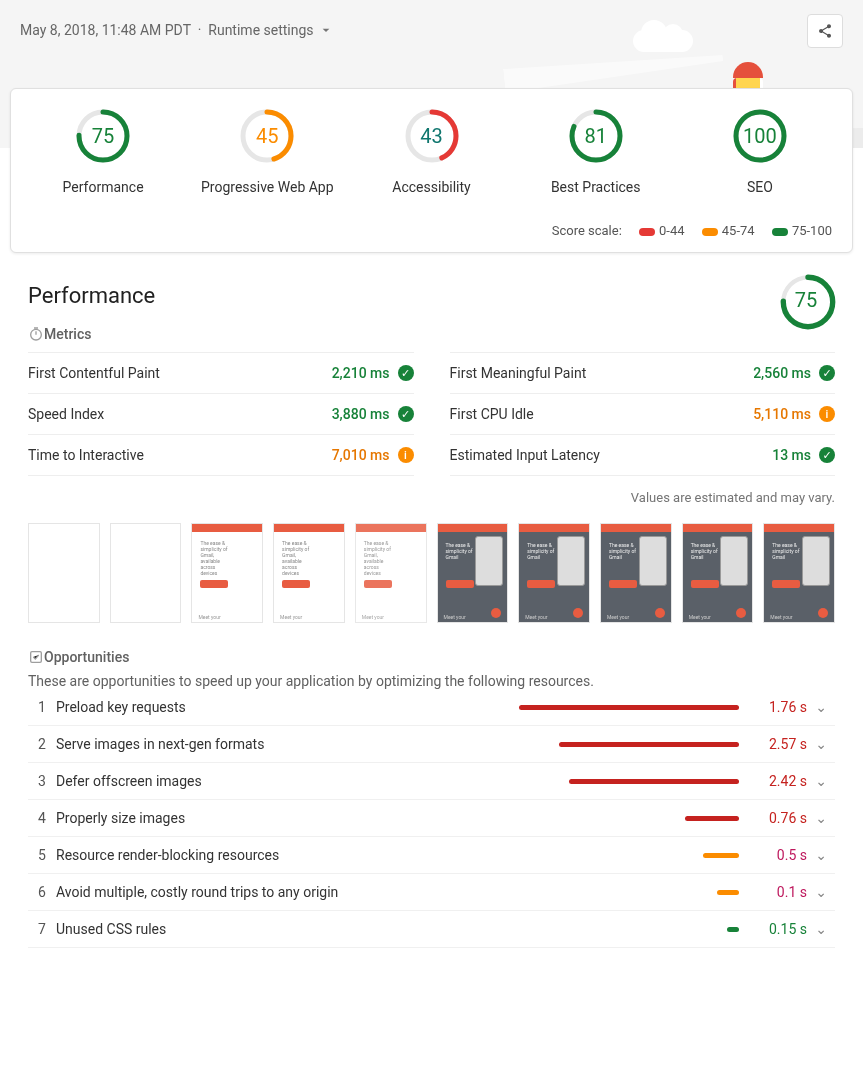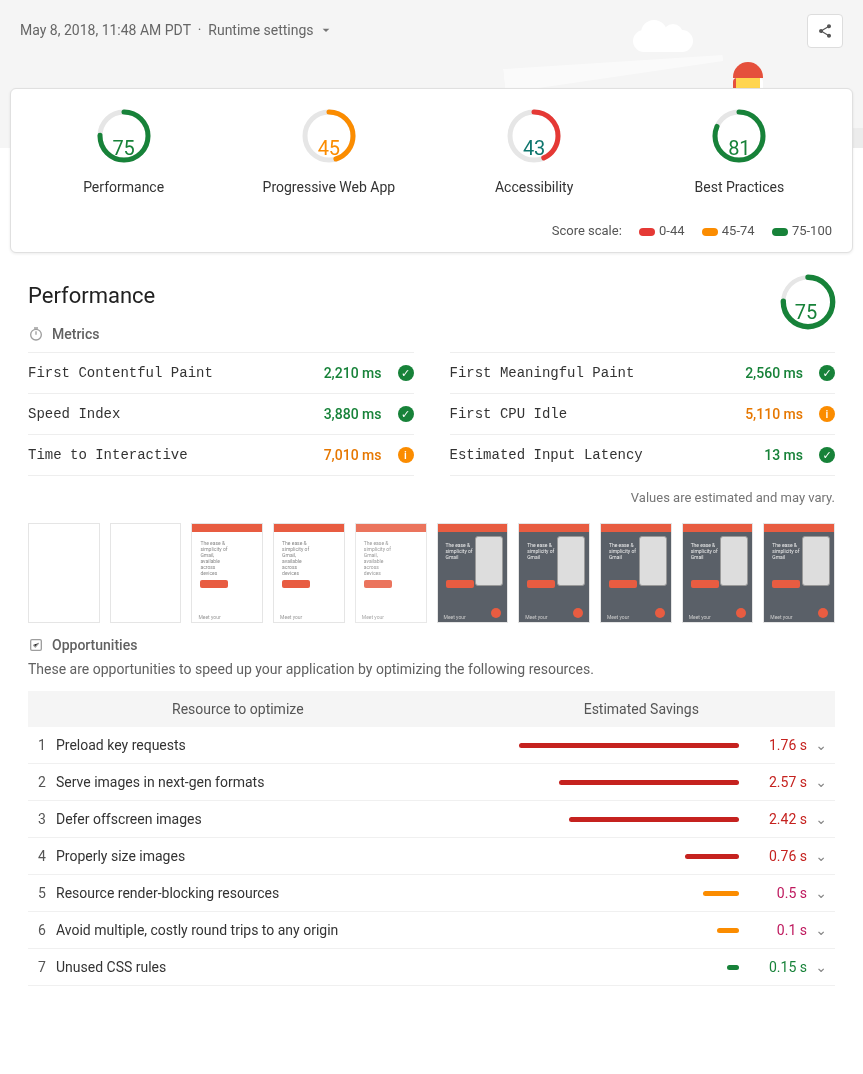--- a/index.html
+++ b/index.html
@@ -52,40 +52,40 @@
     box-shadow: 0 1px 3px rgba(0,0,0,0.08);
     padding: 18px 10px 14px 10px;
     position:relative; z-index:2;
   }
   .scores-row { display:flex; justify-content:space-around; }
   .score-item { text-align:center; flex:1; }
   .gauge { width:58px; height:58px; margin:0 auto; position:relative; }
   .gauge svg { width:58px; height:58px; transform: rotate(-90deg); }
   .gauge .bg { stroke:#e6e6e6; }
   .gauge .fg { fill:none; stroke-width:5; stroke-linecap:round; }
-  .gauge .num { position:absolute; top:12px; left:0; width:100%; height:100%; display:flex; align-items:center; justify-content:center; font-size:20px; font-weight:400; }
+  .gauge .num { position:absolute; top:0; left:0; width:100%; height:100%; display:flex; align-items:center; justify-content:center; font-size:20px; font-weight:400; }
   .score-label { margin-top:14px; font-size:14px; color:#333; }
   .scale-row { text-align:right; margin-top:28px; font-size:13px; color:#555; padding-right:10px; }
   .pill { display:inline-block; width:16px; height:8px; border-radius:4px; margin:0 4px 0 14px; vertical-align:middle; }
   .pill.red { background:#e53935; }
   .pill.orange { background:#fb8c00; }
   .pill.green { background:#178239; }
 
   .section { padding: 30px 28px 10px 28px; position:relative; }
   .section h2 { font-size:22px; font-weight:400; color:#212121; }
   .section-gauge { position:absolute; top:20px; right:30px; }
   .section-gauge .gauge { width:54px; height:54px; }
-  .sub-title { display:flex; align-items:center; gap:8px; margin-top:18px; color:#616161; font-size:14px; font-weight:500; }
+  .sub-title { display:flex; align-items:center; margin-top:18px; color:#616161; font-size:14px; font-weight:500; }
 
   .metrics-cols { display:flex; gap:36px; margin-top:10px; }
   .metrics-col { flex:1; }
   .metric-row { display:flex; align-items:center; justify-content:space-between; padding:12px 0; border-bottom:1px solid #eee; }
   .metric-row:first-child { border-top:1px solid #eee; }
-  .metric-name { font-size:14px; color:#333;font-family:Liberation Mono, monospace; }
-  .metric-val { font-size:14px; font-weight:500; display:flex; align-items:flex-end; gap:16px; }
+  .metric-name { font-size:14px; color:#333; }
+  .metric-val { font-size:14px; font-weight:500; display:flex; align-items:flex-end; gap:8px; }
   .metric-val.green { color:#178239; }
   .metric-val.orange { color:#e67700; }
   .status-ic { width:16px; height:16px; border-radius:50%; display:flex; align-items:center; justify-content:center; font-size:11px; color:#fff; }
   .status-ic.green { background:#178239; }
   .status-ic.orange { background:#fb8c00; }
   .note { text-align:right; color:#757575; font-size:13px; margin-top:14px; }
 
   .filmstrip { display:flex; gap:10px; margin-top:18px; }
   .frame { flex:1; height:100px; border:1px solid #e5e5e5; background:#fff; position:relative; overflow:hidden; }
   .frame.blank { background:#fff; }
@@ -184,20 +184,30 @@
       <div class="score-item">
         <div class="gauge" style="width:58px;height:58px">
     <svg viewBox="0 0 58 58">
       <circle class="bg" cx="29" cy="29" r="24" fill="none" stroke="#e6e6e6" stroke-width="5"></circle>
       <circle class="fg" cx="29" cy="29" r="24" fill="none" stroke="#178239" stroke-width="5" stroke-dasharray="150.79644737231007" stroke-dashoffset="28.651325000738904" stroke-linecap="round"></circle>
     </svg>
     <div class="num" style="color:#178239">81</div>
   </div>
         <div class="score-label">Best Practices</div>
       </div>
+      <div class="score-item">
+        <div class="gauge" style="width:58px;height:58px">
+    <svg viewBox="0 0 58 58">
+      <circle class="bg" cx="29" cy="29" r="24" fill="none" stroke="#e6e6e6" stroke-width="5"></circle>
+      <circle class="fg" cx="29" cy="29" r="24" fill="none" stroke="#178239" stroke-width="5" stroke-dasharray="150.79644737231007" stroke-dashoffset="0" stroke-linecap="round"></circle>
+    </svg>
+    <div class="num" style="color:#178239">100</div>
+  </div>
+        <div class="score-label">SEO</div>
+      </div>
     </div>
   <div class="scale-row">
     <span>Score scale:</span>
     <span class="pill red"></span><span>0-44</span>
     <span class="pill orange"></span><span>45-74</span>
     <span class="pill green"></span><span>75-100</span>
   </div>
 </div>
 
 <div class="section">
@@ -331,32 +341,28 @@
         <div class="fbar"></div>
         <div class="content-area"></div>
         <div class="phone"></div>
         <div class="overlaytxt">The ease &amp;<br>simplicity of<br>Gmail</div>
         <div class="btn2"></div>
         <div class="google-dot"></div>
         <div class="footer-txt" style="color:#ccc">Meet your</div>
       </div>
   </div>
 
-  <div class="sub-title" style="margin-top:14px">
+  <div class="sub-title" style="margin-top:26px">
     <svg class="icon" viewBox="0 0 24 24">
         <rect x="4" y="4" width="16" height="16" rx="2" fill="none" stroke="#9e9e9e" stroke-width="2"></rect>
         <path stroke="#9e9e9e" stroke-width="2" d="M8 12l3 3 5-6"></path>
       </svg>
     <span>Opportunities</span>
   </div>
   <div class="opps-desc">These are opportunities to speed up your application by optimizing the following resources.</div>
-  <div class="opps-head">
-    <div class="c1">Resource to optimize</div>
-    <div class="c2">Estimated Savings</div>
-  </div>
   <div id="opps-body">
       <div class="opp-row">
     <div class="num">1</div>
     <div class="name">Preload key requests</div>
     <div class="bar-area">
           <div class="bar red" style="width:220px"></div>
         </div>
     <div class="val red">1.76 s</div>
     <div class="chev">⌄</div>
       </div>

